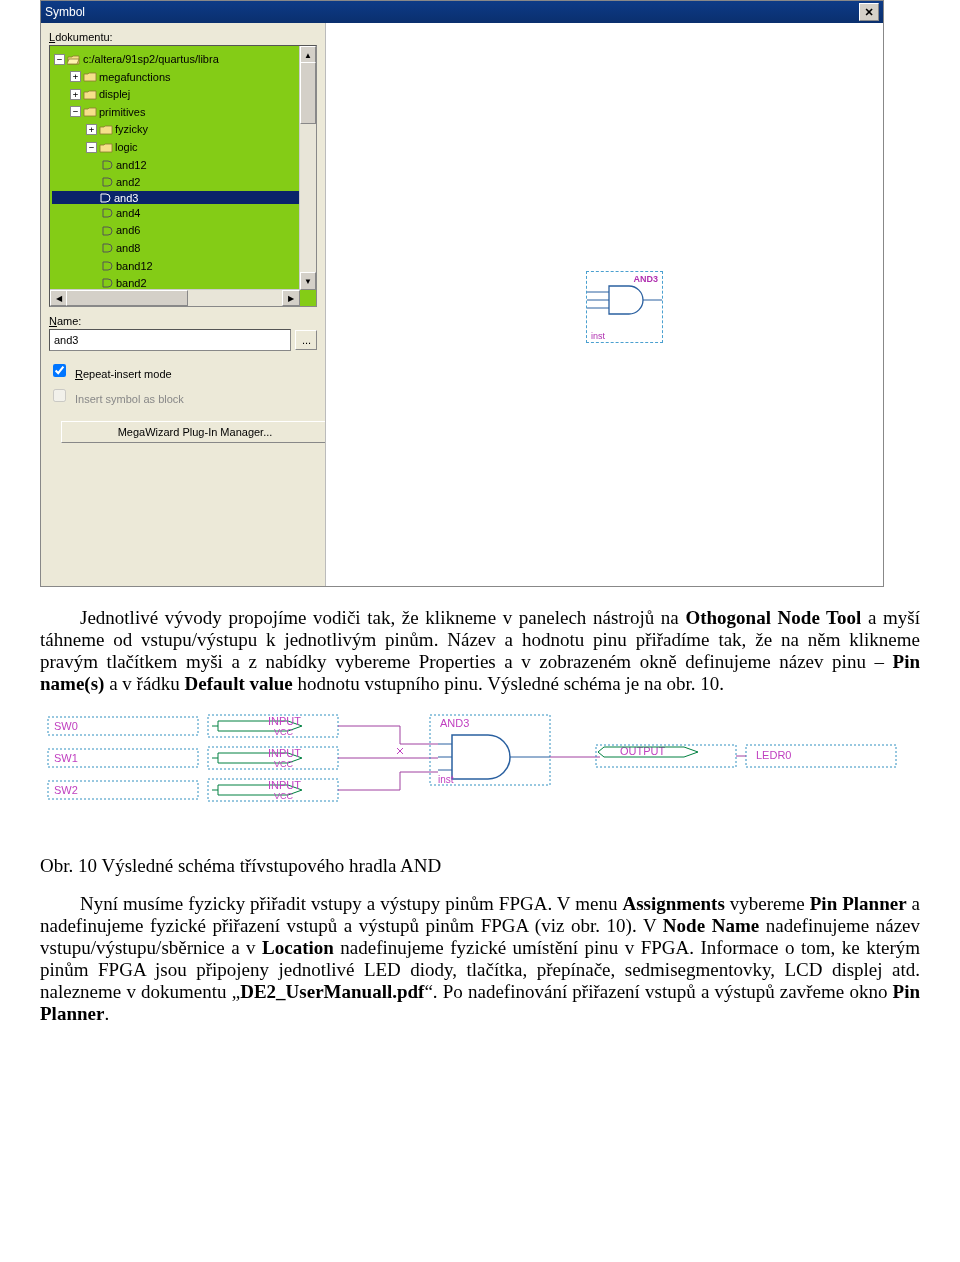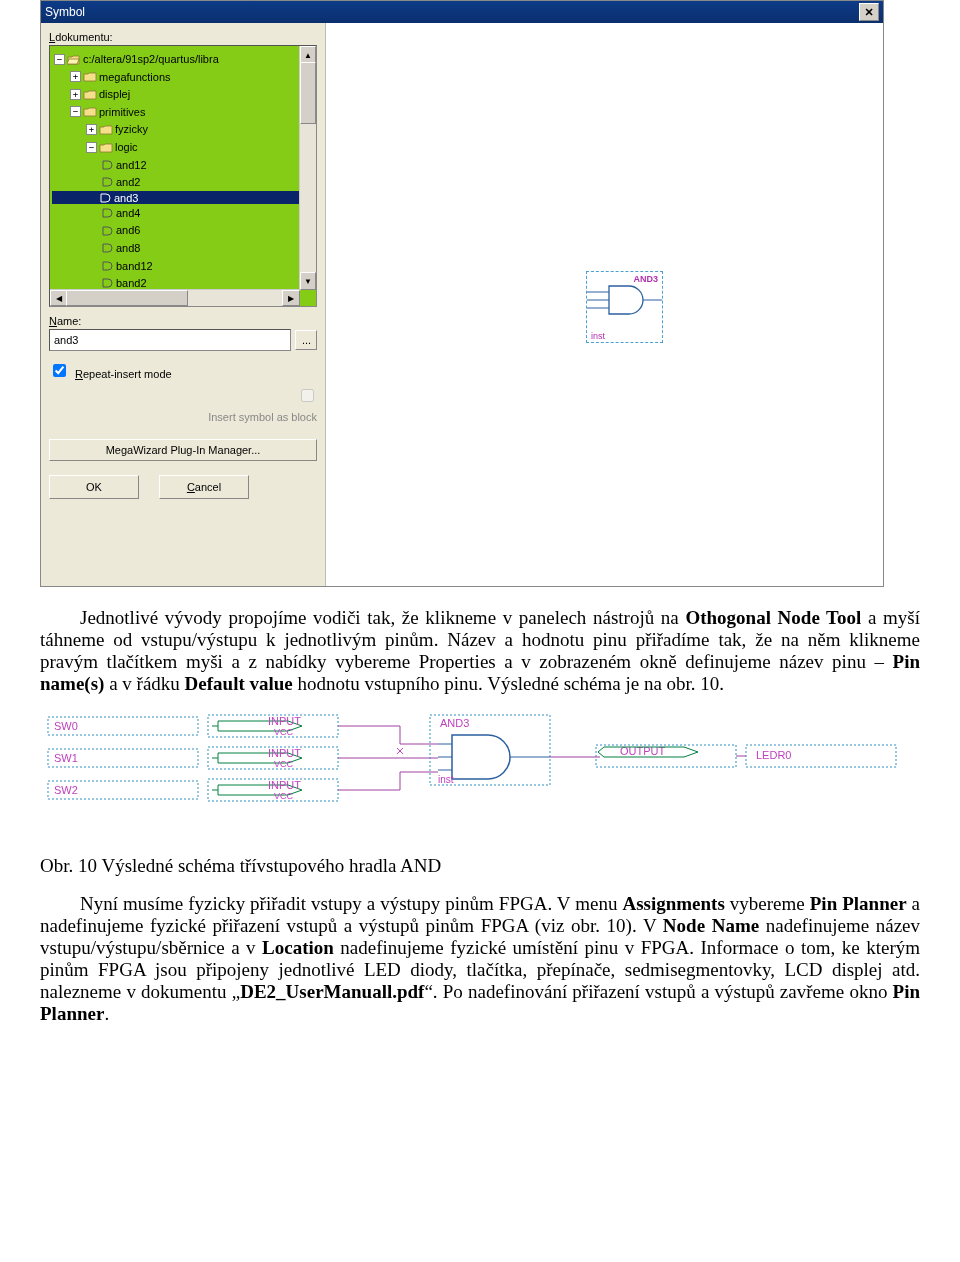--- a/index.html
+++ b/index.html
@@ -29,22 +29,22 @@
   .vscroll .arrow { height:16px; background:#d4d0c8; border:1px solid #888; border-top-color:#fff; border-left-color:#fff; display:flex; align-items:center; justify-content:center; font-size:8px; }
   .vscroll .thumb { position:absolute; left:0; right:0; top:16px; height:60px; background:#d4d0c8; border:1px solid #888; border-top-color:#fff; border-left-color:#fff; }
   .hscroll { position:absolute; left:0; right:16px; bottom:0; height:16px; background:#e8e5d8; border-top:1px solid #ccc; }
   .hscroll .arrow { width:16px; height:14px; background:#d4d0c8; border:1px solid #888; border-top-color:#fff; border-left-color:#fff; display:inline-flex; align-items:center; justify-content:center; font-size:8px; }
   .hscroll .hthumb { position:absolute; left:16px; top:0; bottom:0; width:120px; background:#d4d0c8; border:1px solid #888; border-top-color:#fff; border-left-color:#fff; }
   .name-row { display:flex; align-items:center; gap:4px; margin-bottom:10px; }
   .text-input { flex:1; background:#fff; border:1px solid #888; border-top-color:#555; border-left-color:#555; height:20px; padding:0 4px; font:inherit; }
   .sm-btn { width:22px; height:20px; background:#ece9d8; border:1px solid #888; border-top-color:#fff; border-left-color:#fff; font-size:11px; cursor:pointer; }
   .chk-row { display:flex; align-items:flex-end; gap:6px; margin-bottom:6px; }
   .chk { width:13px; height:13px; }
-  .chk-row.disabled { color:#888;flex-direction:column; }
-  .long-btn { width:100%; height:22px; background:#ece9d8; border:1px solid #888; border-top-color:#fff; border-left-color:#fff; font:inherit; text-align:center; cursor:pointer; margin:10px 0 14px 0; }
+  .chk-row.disabled { color:#888; }
+  .long-btn { width:100%; height:22px; background:#ece9d8; border:1px solid #888; border-top-color:#fff; border-left-color:#fff; font:inherit; text-align:center; cursor:pointer; margin:10px 0 14px 12px; }
   .btn-row { display:flex; gap:20px; }
   .dlg-btn { width:90px; height:24px; background:#ece9d8; border:1px solid #888; border-top-color:#fff; border-left-color:#fff; font:inherit; cursor:pointer; }
   .canvas { flex:1; background:#fff; position:relative; border-left:1px solid #bbb; }
   .dotgrid { position:absolute; inset:6px; background-image:radial-gradient(circle,#888 0.7px,transparent 0.7px); background-size:10px 10px; }
   .symbol-preview { position:absolute; left:260px; top:248px; width:75px; height:70px; border:1px dashed #4aa0d0; background:rgba(255,255,255,0.6); }
   .symbol-preview .symlabel { position:absolute; top:2px; right:4px; font-size:9px; color:#b030b0; font-family:Arial,sans-serif; font-weight:bold; }
   .symbol-preview .instlabel { position:absolute; bottom:1px; left:4px; font-size:9px; color:#b030b0; font-family:Arial,sans-serif; }
   .caption { margin:24px 0 16px 0; }
   .indent-para { margin:8px 0 16px 0; text-align:justify; text-indent:40px; }
   .schem-svg { display:block; margin:8px auto 20px auto; }
@@ -128,24 +128,20 @@
         </div>
         <label class="chk-row">
           <input type="checkbox" class="chk" checked="" style="">
           <span><u class="acc">R</u>epeat-insert mode</span>
         </label>
         <label class="chk-row disabled">
           <input type="checkbox" class="chk" disabled="" style="">
           <span>Insert symbol as block</span>
         </label>
         <button class="long-btn">MegaWizard Plug-In Manager...</button>
-        <div class="btn-row">
-          <button class="dlg-btn">OK</button>
-          <button class="dlg-btn"><u class="acc">C</u>ancel</button>
-        </div>
       </div>
       <div class="canvas">
         <div class="dotgrid"></div>
         <div class="symbol-preview">
           <span class="symlabel">AND3</span>
           <svg width="75" height="70" style="position:absolute;top:0;left:0">
             <line x1="0" y1="20" x2="22" y2="20" stroke="#2a60a0" stroke-width="1"></line>
             <line x1="0" y1="28" x2="22" y2="28" stroke="#2a60a0" stroke-width="1"></line>
             <line x1="0" y1="36" x2="22" y2="36" stroke="#2a60a0" stroke-width="1"></line>
             <path d="M22 14 L42 14 A14 14 0 0 1 42 42 L22 42 Z" fill="none" stroke="#2a60a0" stroke-width="1.3"></path>

